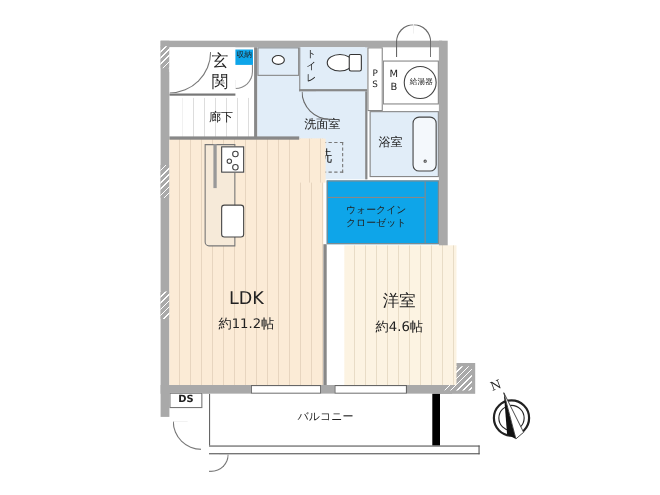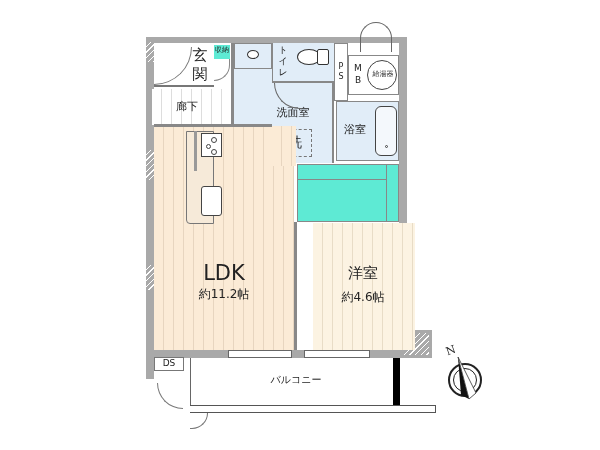--- a/index.html
+++ b/index.html
@@ -4,21 +4,21 @@
 <style>
   html, body { margin:0; padding:0; background:#ffffff; }
   body { width:600px; height:450px; position:relative; overflow:hidden;
          font-family:"DejaVu Sans", sans-serif; color:#222; }
   .abs { position:absolute; box-sizing:border-box; }
   .wall { background:#a9a9a9; }
   .room-wood { background: repeating-linear-gradient(90deg, #fbebd6 0px, #fbebd6 9px, #e7d5bf 9px, #e7d5bf 10px); }
   .room-wood2 { background: repeating-linear-gradient(90deg, #fcf3e2 0px, #fcf3e2 9px, #e8dcc6 9px, #e8dcc6 10px); }
   .room-hall { background: repeating-linear-gradient(90deg, #ffffff 0px, #ffffff 9px, #dddddd 9px, #dddddd 10px); }
   .room-wet { background:#e1edf8; }
-  .room-closet { background:#5eead4; }
+  .room-closet { background:#0ea5e9; }
   .room-white { background:#ffffff; }
   .label { position:absolute; text-align:center; white-space:nowrap; line-height:1.1; }
   .hatch { background: repeating-linear-gradient(135deg, #a9a9a9 0px, #a9a9a9 3px, #ffffff 3px, #ffffff 4px); }
   .line { position:absolute; background:#555; }
   .window { position:absolute; background:#fff; border:1px solid #666; }
 </style>
 </head>
 <body>
 
 <div class="abs wall" style="left:146px;top:37px;width:256px;height:6px;"></div>
@@ -39,21 +39,21 @@
     <div>玄</div>
     <div style="margin-top:2px;">関</div>
   </div>
 </div>
 
 <div class="abs room-closet" style="left:214px;top:45px;width:16px;height:14px;">
   <div class="label" style="left:-2px;top:2px;width:20px;font-size:7px;">収納</div>
 </div>
 <div class="abs" style="left:214px;top:59px;width:16px;height:22px;border-right:1px solid #888;border-bottom:1px solid #888;border-bottom-right-radius:16px;"></div>
 
-<div class="abs room-hall" style="left:152px;top:89px;width:78px;height:36px;">
+<div class="abs room-hall" style="left:166px;top:89px;width:78px;height:36px;">
   <div class="label" style="left:20px;top:12px;width:30px;font-size:11px;">廊下</div>
 </div>
 <div class="abs" style="left:231px;top:43px;width:3px;height:82px;background:#888;"></div>
 
 <div class="abs room-wet" style="left:234px;top:43px;width:100px;height:120px;border-right:2px solid #888;">
   <div class="abs" style="left:0;top:0;width:38px;height:26px;border:1px solid #888;background:#e1edf8;">
     <div class="abs" style="left:12px;top:6px;width:12px;height:9px;border:1px solid #333;border-radius:50%;background:#fff;"></div>
   </div>
   <div class="label" style="left:34px;top:64px;width:50px;font-size:11px;">洗面室</div>
   <div class="abs" style="left:44px;top:86px;width:34px;height:28px;border:1px dashed #777;">
@@ -95,24 +95,28 @@
 <div class="abs room-wet" style="left:336px;top:101px;width:63px;height:60px;border:1px solid #888;">
   <div class="label" style="left:0;top:22px;width:36px;font-size:11px;">浴室</div>
   <div class="abs" style="left:38px;top:4px;width:22px;height:50px;border:1px solid #444;border-radius:6px;background:#f4f8fc;">
     <div class="abs" style="left:9px;top:38px;width:3px;height:3px;border:1px solid #444;border-radius:50%;"></div>
   </div>
 </div>
 
 <div class="abs room-closet" style="left:297px;top:164px;width:102px;height:58px;border:1px solid #888;">
   <div class="abs" style="left:0;top:14px;width:88px;height:1px;background:#888;"></div>
   <div class="abs" style="left:88px;top:0;width:1px;height:56px;background:#888;"></div>
+  <div class="label" style="left:4px;top:22px;width:80px;font-size:9px;line-height:11px;">
+    <div>ウォークイン</div>
+    <div>クローゼット</div>
+  </div>
 </div>
 
 <div class="abs room-wood" style="left:154px;top:126px;width:140px;height:224px;">
-  <div class="label" style="left:40px;top:136px;width:60px;font-size:21px;">LDK</div>
+  <div class="label" style="left:40px;top:136px;width:60px;font-size:16px;">LDK</div>
   <div class="label" style="left:30px;top:162px;width:80px;font-size:12px;">約11.2帖</div>
 </div>
 
 <div class="abs room-wood" style="left:272px;top:126px;width:24px;height:40px;"></div>
 <div class="abs" style="left:154px;top:124px;width:118px;height:3px;background:#888;"></div>
 
 <div class="abs" style="left:186px;top:131px;width:28px;height:93px;border:1px solid #777;background:#f6ead9;border-radius:0 0 0 4px;"></div>
 <div class="abs" style="left:194px;top:131px;width:3px;height:40px;background:#999;"></div>
 <div class="abs" style="left:201px;top:133px;width:21px;height:24px;border:1px solid #444;background:#fff;">
   <div class="abs" style="left:9px;top:3px;width:6px;height:6px;border:1px solid #444;border-radius:50%;"></div>
@@ -124,21 +128,21 @@
 <div class="abs" style="left:294px;top:222px;width:3px;height:128px;background:#888;"></div>
 
 <div class="abs room-wood2" style="left:313px;top:223px;width:102px;height:127px;">
   <div class="label" style="left:20px;top:42px;width:60px;font-size:15px;">洋室</div>
   <div class="label" style="left:10px;top:68px;width:80px;font-size:12px;">約4.6帖</div>
 </div>
 
 <div class="window" style="left:228px;top:350px;width:62px;height:6px;"></div>
 <div class="window" style="left:304px;top:350px;width:64px;height:6px;"></div>
 
-<div class="abs room-white" style="left:154px;top:357px;width:30px;height:14px;border:1px solid #777;">
+<div class="abs room-white" style="left:154px;top:357px;width:30px;height:14px;border:1px solid #777;font-weight:bold;">
   <div class="label" style="left:0;top:1px;width:28px;font-size:9px;">DS</div>
 </div>
 <div class="abs wall" style="left:146px;top:357px;width:8px;height:22px;"></div>
 
 <div class="abs room-white" style="left:190px;top:358px;width:210px;height:47px;border-left:1px solid #666;border-right:7px solid #000000;">
   <div class="label" style="left:70px;top:16px;width:70px;font-size:10px;">バルコニー</div>
 </div>
 <div class="line" style="left:190px;top:405px;width:246px;height:1px;"></div>
 <div class="line" style="left:190px;top:412px;width:246px;height:1px;"></div>
 <div class="line" style="left:435px;top:405px;width:1px;height:8px;"></div>

